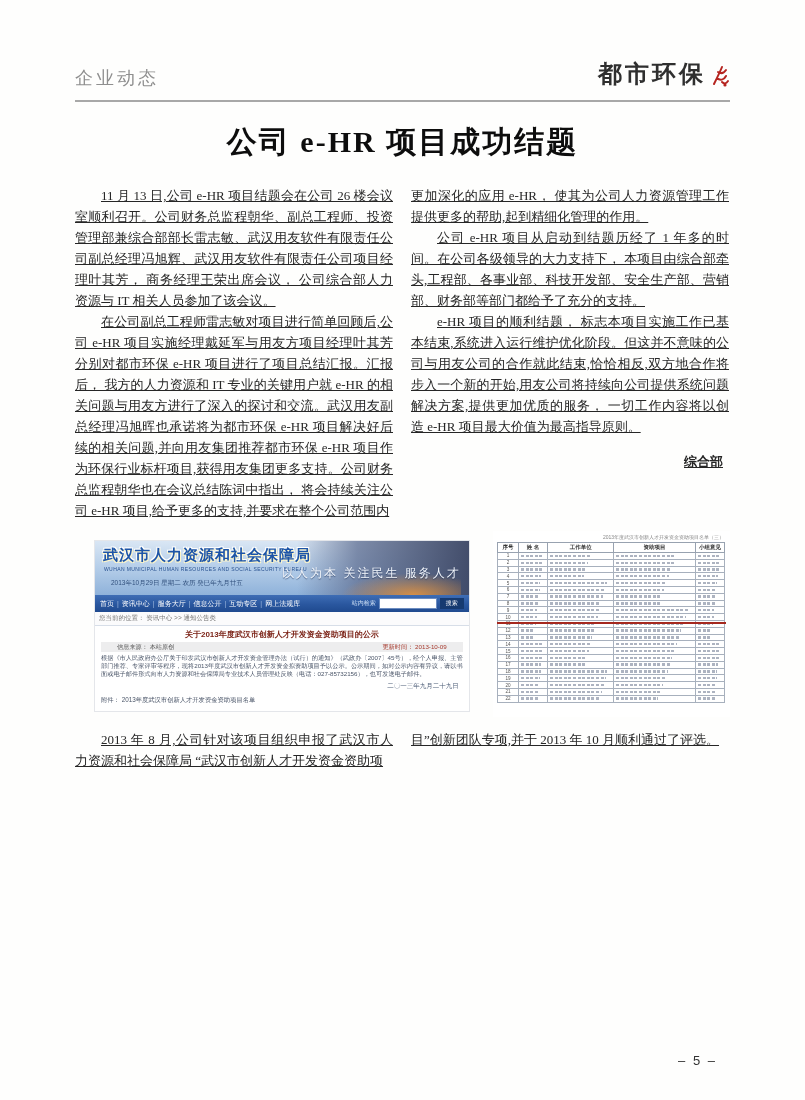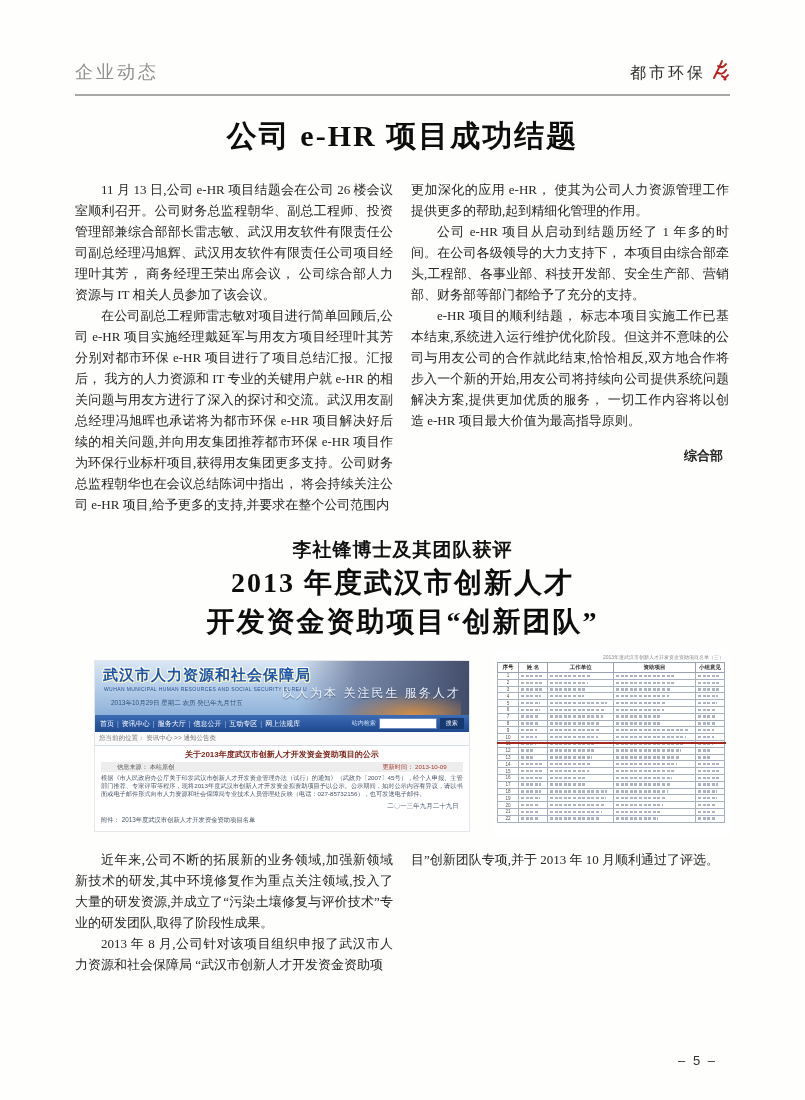--- a/index.html
+++ b/index.html
@@ -15,30 +15,30 @@
     display:flex; justify-content:space-between; align-items:flex-end;
     border-bottom:2px solid #a8a8a8; padding-bottom:10px;
   }
   .section-label {
     font-family:"Liberation Sans","DejaVu Sans",sans-serif;
     font-size:18px; color:#8f8f8f; letter-spacing:3px;
   }
   .brand { display:flex; align-items:flex-end; gap:2px; }
   .brand-text {
     font-family:"Liberation Sans","DejaVu Sans",sans-serif;
-    font-size:16px; font-weight:normal; color:#2f2f2f; letter-spacing:3px;
+    font-size:24px; font-weight:bold; color:#2f2f2f; letter-spacing:3px;
   }
   .brand-mark { width:22px; height:26px; }
 
   
   .a1-title {
     margin-top:20px; text-align:center;
     font-size:30px; font-weight:bold; color:#0d0d0d; letter-spacing:2px;
   }
-  .cols { display:flex; gap:18px; margin-top:22px; }
+  .cols { display:flex; gap:18px; margin-top:22px;text-decoration:underline; }
   .col { width:318px; font-size:13px; line-height:21px; text-align:justify; }
   .col p { margin:0; }
   .col p.indent { text-indent:2em; }
   .sig { text-align:right; font-weight:bold; margin-top:14px; padding-right:6px; font-size:13px; }
 
   
   .a2-titles { margin-top:22px; text-align:center; }
   .a2-t1 {
     font-family:"Liberation Sans","DejaVu Sans",sans-serif;
     font-size:19px; font-weight:bold; color:#111; letter-spacing:1px;
@@ -154,25 +154,20 @@
         <p class="indent">在公司副总工程师雷志敏对项目进行简单回顾后,公司 e-HR 项目实施经理戴延军与用友方项目经理叶其芳分别对都市环保 e-HR 项目进行了项目总结汇报。汇报后， 我方的人力资源和 IT 专业的关键用户就 e-HR 的相关问题与用友方进行了深入的探讨和交流。武汉用友副总经理冯旭晖也承诺将为都市环保 e-HR 项目解决好后续的相关问题,并向用友集团推荐都市环保 e-HR 项目作为环保行业标杆项目,获得用友集团更多支持。公司财务总监程朝华也在会议总结陈词中指出， 将会持续关注公司 e-HR 项目,给予更多的支持,并要求在整个公司范围内</p>
       </div>
       <div class="col">
         <p>更加深化的应用 e-HR， 使其为公司人力资源管理工作提供更多的帮助,起到精细化管理的作用。</p>
         <p class="indent">公司 e-HR 项目从启动到结题历经了 1 年多的时间。在公司各级领导的大力支持下， 本项目由综合部牵头,工程部、各事业部、科技开发部、安全生产部、营销部、财务部等部门都给予了充分的支持。</p>
         <p class="indent">e-HR 项目的顺利结题， 标志本项目实施工作已基本结束,系统进入运行维护优化阶段。但这并不意味的公司与用友公司的合作就此结束,恰恰相反,双方地合作将步入一个新的开始,用友公司将持续向公司提供系统问题解决方案,提供更加优质的服务， 一切工作内容将以创造 e-HR 项目最大价值为最高指导原则。</p>
         <div class="sig">综合部</div>
       </div>
     </div>
 
-    <div class="a2-titles">
-      <div class="a2-t1">李社锋博士及其团队获评</div>
-      <div class="a2-t2">2013 年度武汉市创新人才</div>
-      <div class="a2-t3">开发资金资助项目“创新团队”</div>
-    </div>
 
     <div class="figures">
 
       <div class="webshot">
         <div class="ws-banner">
           <div class="ws-city"></div>
           <div class="ws-glow"></div>
           <div class="ws-title">武汉市人力资源和社会保障局</div>
           <div class="ws-en">WUHAN MUNICIPAL HUMAN RESOURCES AND SOCIAL SECURITY BUREAU</div>
           <div class="ws-slogan">以人为本  关注民生  服务人才</div>
@@ -560,21 +555,20 @@
                 </td>
               </tr>
             </tbody>
         </table>
         <div class="redline"></div>
       </div>
     </div>
 
     <div class="cols a2-cols">
       <div class="col">
-        <p class="indent">近年来,公司不断的拓展新的业务领域,加强新领域新技术的研发,其中环境修复作为重点关注领域,投入了大量的研发资源,并成立了“污染土壤修复与评价技术”专业的研发团队,取得了阶段性成果。</p>
         <p class="indent">2013 年 8 月,公司针对该项目组织申报了武汉市人力资源和社会保障局 “武汉市创新人才开发资金资助项</p>
       </div>
       <div class="col">
         <p>目”创新团队专项,并于 2013 年 10 月顺利通过了评选。</p>
       </div>
     </div>
 
   </div>
 
   <div class="pg-num">– 5 –</div>

